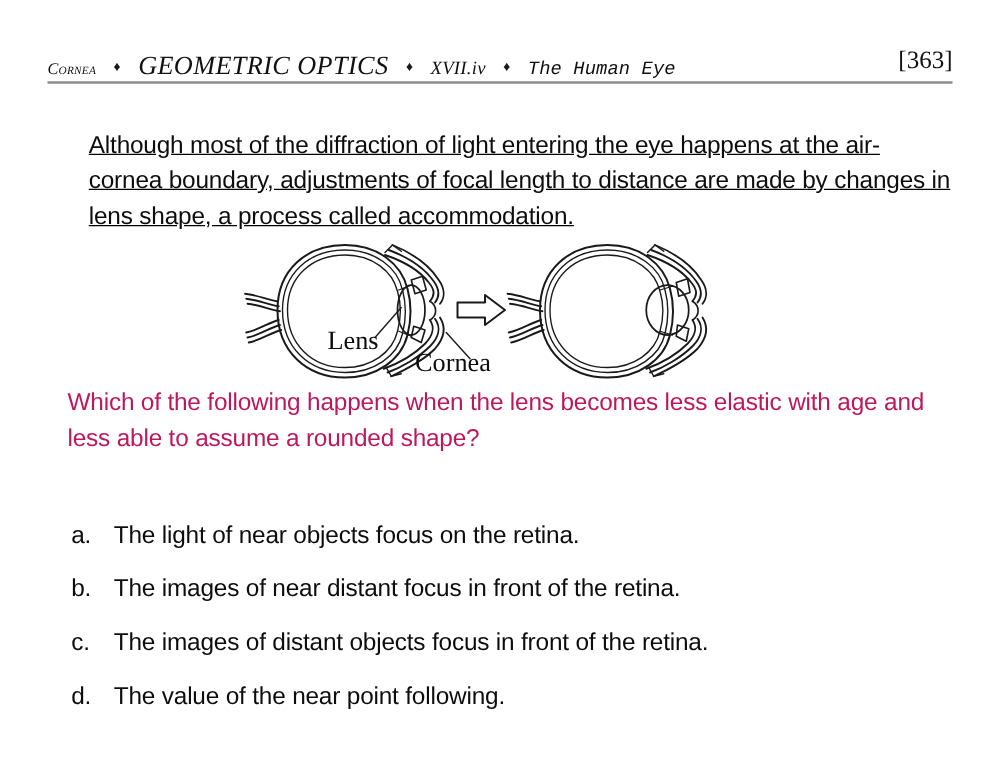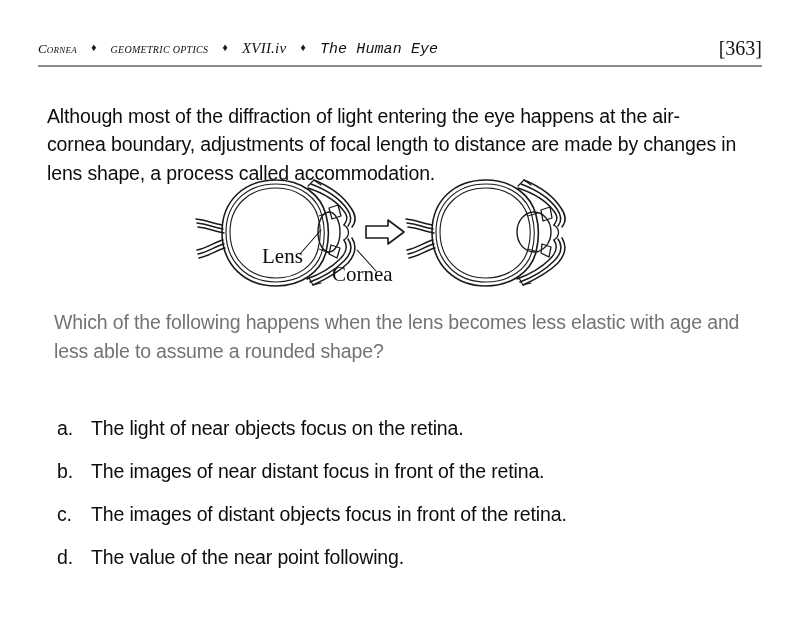--- a/index.html
+++ b/index.html
@@ -44,21 +44,21 @@
     font-family: "Liberation Serif", "DejaVu Serif", serif;
     font-style: italic;
     color: #111111;
   }
   .hdr-smallcaps {
     font-size: 13px;
     font-variant: small-caps;
     letter-spacing: 0.2px;
   }
   .hdr-caps {
-    font-size: 10px;
+    font-size: 21px;
     letter-spacing: 0.3px;
     font-style: italic;
   }
   .hdr-sec {
     font-size: 15px;
     letter-spacing: 0.2px;
   }
   .hdr-title {
     font-size: 15px;
     letter-spacing: 0.1px;
@@ -85,42 +85,43 @@
     left: 38px;
     top: 65px;
     width: 724px;
     height: 2px;
     background: #8d8d8d;
   }
 
   
   .body-col {
     position: absolute;
-    left: 47px;
+    left: 71px;
     top: 82px;
     width: 700px;
+    text-decoration: underline;
   }
   .para {
     font-size: 19.5px;
     line-height: 28.5px;
     letter-spacing: -0.15px;
     color: #0d0d0d;
     font-family: "Liberation Sans", sans-serif;
   }
   .para-intro { width: 690px; }
 
   .question {
     position: absolute;
     left: 54px;
     top: 308px;
     width: 700px;
     font-size: 19.5px;
     line-height: 28.5px;
     letter-spacing: -0.15px;
-    color: #737373;
+    color: #be185d;
   }
 
   
   .choices {
     position: absolute;
     left: 57px;
     top: 414px;
     width: 700px;
   }
   .choice {
@@ -135,21 +136,21 @@
   .choice-letter {
     width: 34px;
     flex: 0 0 34px;
   }
   .choice-text { flex: 1 1 auto; }
 
   
   .figure {
     position: absolute;
     left: 190px;
-    top: 168px;
+    top: 184px;
     width: 400px;
     height: 128px;
     text-align: center;
   }
   .figure svg { display: block; }
 </style>
 </head>
 <body>
 
 <div class="page">

